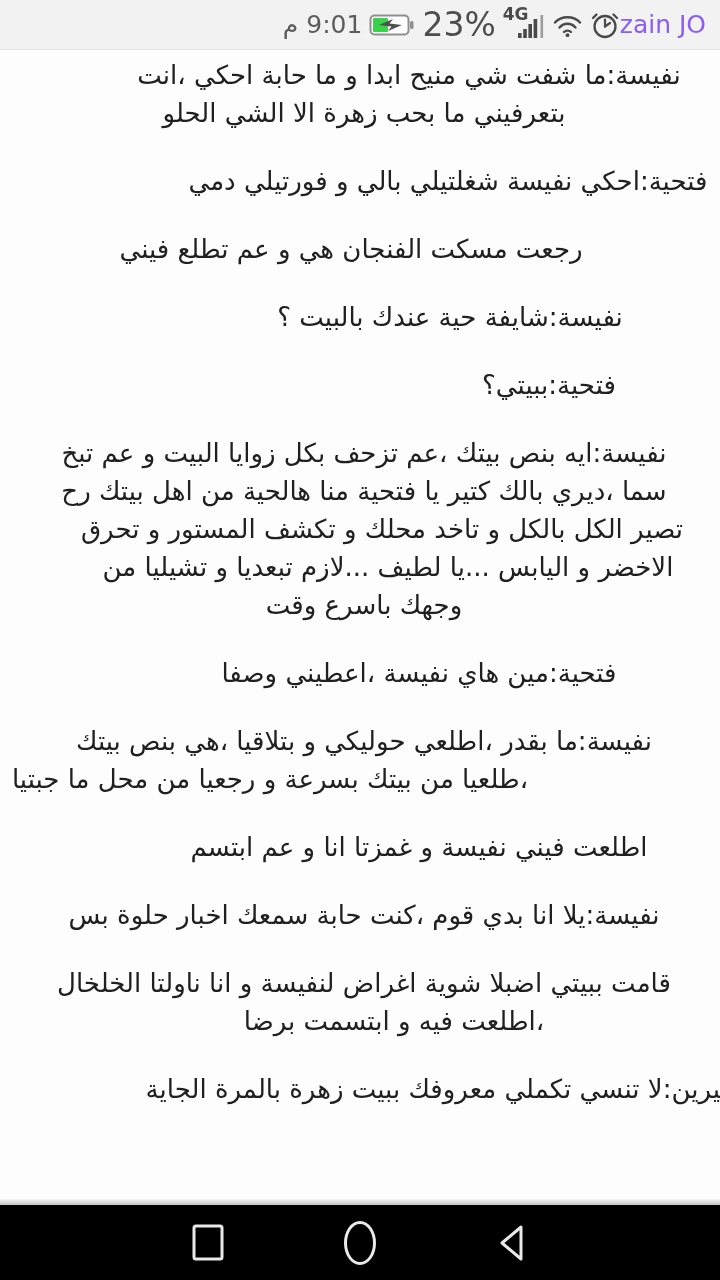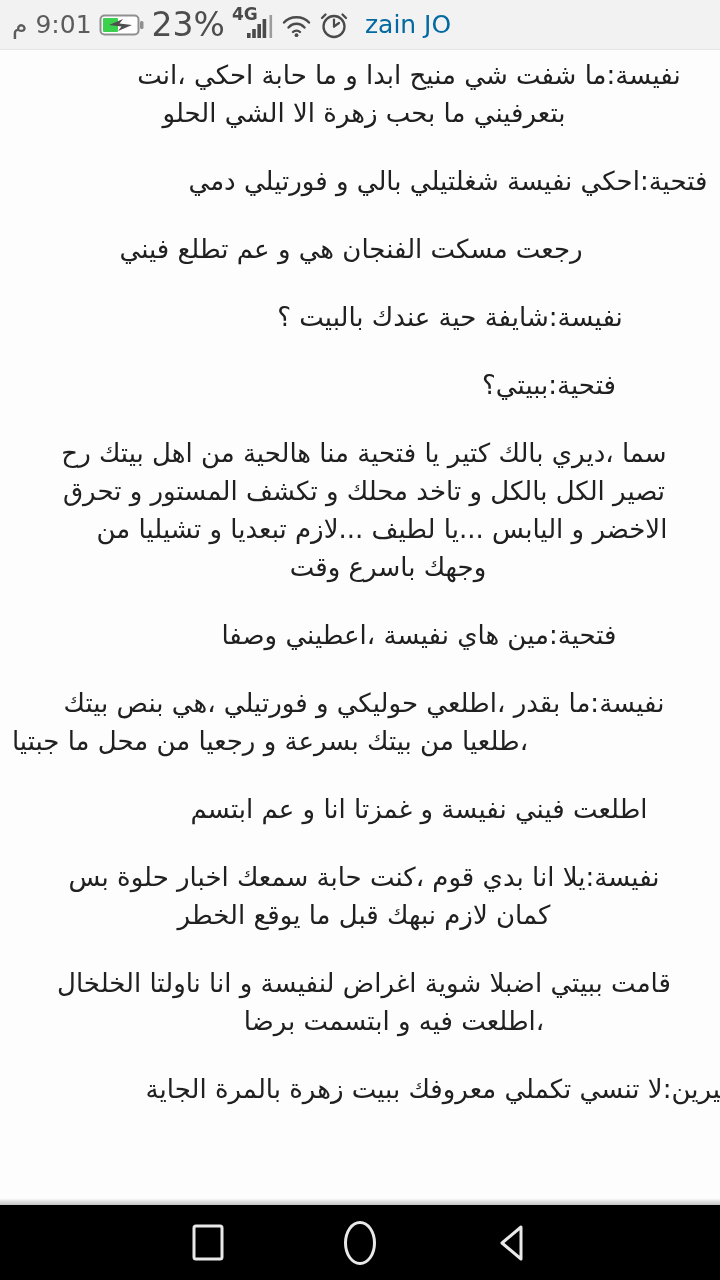--- a/index.html
+++ b/index.html
@@ -4,28 +4,28 @@
 <style>
   html,body{margin:0;padding:0;background:#333;}
   .screen{
     position:relative;width:720px;height:1280px;margin:0 auto;
     background:#fdfdfd;overflow:hidden;
     font-family:"DejaVu Sans","Liberation Sans",sans-serif;
   }
   
   .status-bar{
     height:50px;background:var(--status_bar_bg,#f2f2f2);
-    display:flex;justify-content:flex-start;align-items:center;
+    display:flex;justify-content:flex-end;align-items:center;
     padding:0 14px 0 12px;box-sizing:border-box;
     border-bottom:1px solid #e6e6e6;
   }
   .status-left{display:flex;align-items:center;gap:7px;}
   .status-time{font-size:25px;color:#5c5c5c;}
   .status-pct{font-size:33px;color:#4d4d4d;}
-  .carrier{font-size:25px;color:#0369a1;margin-left:16px;}
+  .carrier{font-size:25px;color:#8b5cf6;}
   .batt{display:block;}
   .sigwrap{position:relative;width:42px;height:34px;}
   .siglabel{position:absolute;top:0;left:0;font-size:17px;font-weight:bold;color:#4a4a4a;line-height:13px;}
   .sigbars{position:absolute;right:0;bottom:3px;}
   .icon-svg{display:block;}
   
   .content{
     height:1149px;overflow:hidden;direction:rtl;
     padding:6px 4px 0 4px;box-sizing:border-box;
     color:var(--text,#202020);
@@ -127,38 +127,38 @@
       <div class="para">
         <div class="tline">رجعت مسكت الفنجان هي و عم تطلع فيني</div>
       </div>
       <div class="para">
         <div class="tline">نفيسة:شايفة حية عندك بالبيت ؟</div>
       </div>
       <div class="para">
         <div class="tline">فتحية:ببيتي؟</div>
       </div>
       <div class="para">
+        <div class="tline">نفيسة:ايه بنص بيتك ،عم تزحف بكل زوايا البيت و عم تبخ</div>
         <div class="tline">سما ،ديري بالك كتير يا فتحية منا هالحية من اهل بيتك رح</div>
         <div class="tline">تصير الكل بالكل و تاخد محلك و تكشف المستور و تحرق</div>
         <div class="tline">الاخضر و اليابس ...يا لطيف ...لازم تبعديا و تشيليا من</div>
         <div class="tline">وجهك باسرع وقت</div>
       </div>
       <div class="para">
         <div class="tline">فتحية:مين هاي نفيسة ،اعطيني وصفا</div>
       </div>
       <div class="para">
-        <div class="tline">نفيسة:ما بقدر ،اطلعي حوليكي و فورتيلي ،هي بنص بيتك</div>
+        <div class="tline">نفيسة:ما بقدر ،اطلعي حوليكي و بتلاقيا ،هي بنص بيتك</div>
         <div class="tline">،طلعيا من بيتك بسرعة و رجعيا من محل ما جبتيا</div>
       </div>
       <div class="para">
         <div class="tline">اطلعت فيني نفيسة و غمزتا انا و عم ابتسم</div>
       </div>
       <div class="para">
         <div class="tline">نفيسة:يلا انا بدي قوم ،كنت حابة سمعك اخبار حلوة بس</div>
-        <div class="tline">كمان لازم نبهك قبل ما يوقع الخطر</div>
       </div>
       <div class="para">
         <div class="tline">قامت ببيتي اضبلا شوية اغراض لنفيسة و انا ناولتا الخلخال</div>
         <div class="tline">،اطلعت فيه و ابتسمت برضا</div>
       </div>
       <div class="para">
         <div class="tline">شيرين:لا تنسي تكملي معروفك ببيت زهرة بالمرة الجاية</div>
       </div>
     </div>
 

